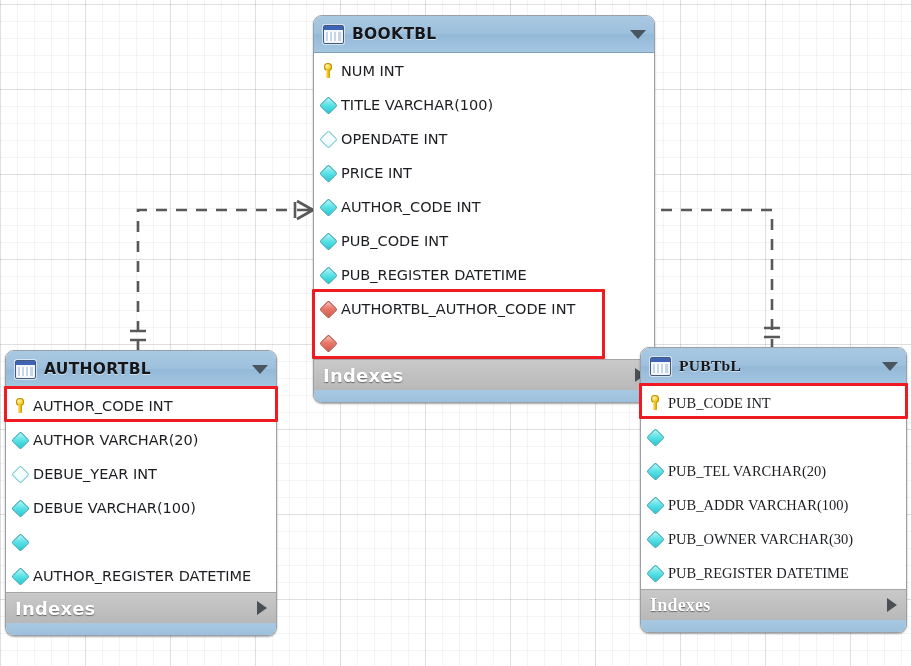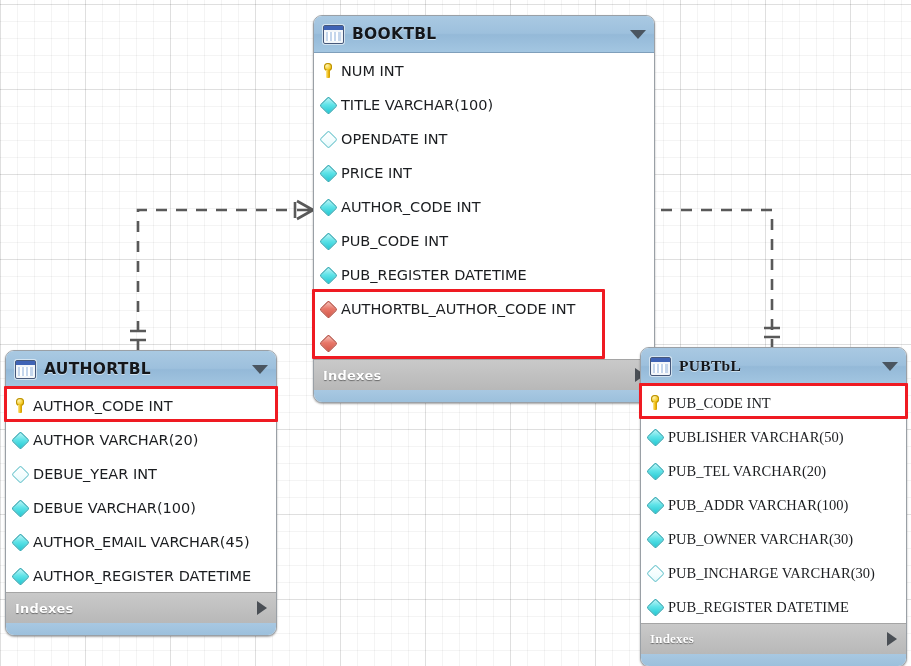--- a/index.html
+++ b/index.html
@@ -104,21 +104,21 @@
     background:linear-gradient(135deg,#f7c3bb 0%,#e8786a 45%,#d2584a 100%);
     border:1px solid #b44a3d;
   }
 
   .idx{
     height:30px;display:flex;align-items:center;padding:0 9px;
     background:linear-gradient(to bottom,#c9c9c9,#b8b8b8);
     border-top:1px solid #a5a5a5;
   }
   .idx-lbl{
-    font-weight:bold;font-size:13px;color:#ffffff;
+    font-weight:bold;font-size:18px;color:#ffffff;
     text-shadow:0 1px 1px rgba(90,90,90,.85);letter-spacing:.2px;
   }
   .idx-caret{
     margin-left:auto;width:0;height:0;
     border-top:7px solid transparent;border-bottom:7px solid transparent;
     border-left:10px solid #4a4f55;
   }
   .foot{
     height:12px;
     background:linear-gradient(to bottom,#a8c8e2,#9cc0dc);
@@ -225,21 +225,20 @@
           <div class="col">
             <span class="ic ic-dia dia-empty"></span>
             <span class="nm">DEBUE_YEAR INT</span>
           </div>
           <div class="col">
             <span class="ic ic-dia dia-full"></span>
             <span class="nm">DEBUE VARCHAR(100)</span>
           </div>
           <div class="col">
             <span class="ic ic-dia dia-full"></span>
-            <span class="nm">AUTHOR_EMAIL VARCHAR(45)</span>
           </div>
           <div class="col">
             <span class="ic ic-dia dia-full"></span>
             <span class="nm">AUTHOR_REGISTER DATETIME</span>
           </div>
         </div>
         <div class="idx">
           <span class="idx-lbl">Indexes</span>
           <span class="idx-caret"></span>
         </div>
@@ -251,37 +250,32 @@
           <span class="hd-title">PUBTbL</span>
           <span class="hd-caret"></span>
         </div>
         <div class="cols">
           <div class="col">
             <span class="ic ic-key"></span>
             <span class="nm">PUB_CODE INT</span>
           </div>
           <div class="col">
             <span class="ic ic-dia dia-full"></span>
-            <span class="nm">PUBLISHER VARCHAR(50)</span>
           </div>
           <div class="col">
             <span class="ic ic-dia dia-full"></span>
             <span class="nm">PUB_TEL VARCHAR(20)</span>
           </div>
           <div class="col">
             <span class="ic ic-dia dia-full"></span>
             <span class="nm">PUB_ADDR VARCHAR(100)</span>
           </div>
           <div class="col">
             <span class="ic ic-dia dia-full"></span>
             <span class="nm">PUB_OWNER VARCHAR(30)</span>
-          </div>
-          <div class="col">
-            <span class="ic ic-dia dia-empty"></span>
-            <span class="nm">PUB_INCHARGE VARCHAR(30)</span>
           </div>
           <div class="col">
             <span class="ic ic-dia dia-full"></span>
             <span class="nm">PUB_REGISTER DATETIME</span>
           </div>
         </div>
         <div class="idx">
           <span class="idx-lbl">Indexes</span>
           <span class="idx-caret"></span>
         </div>

